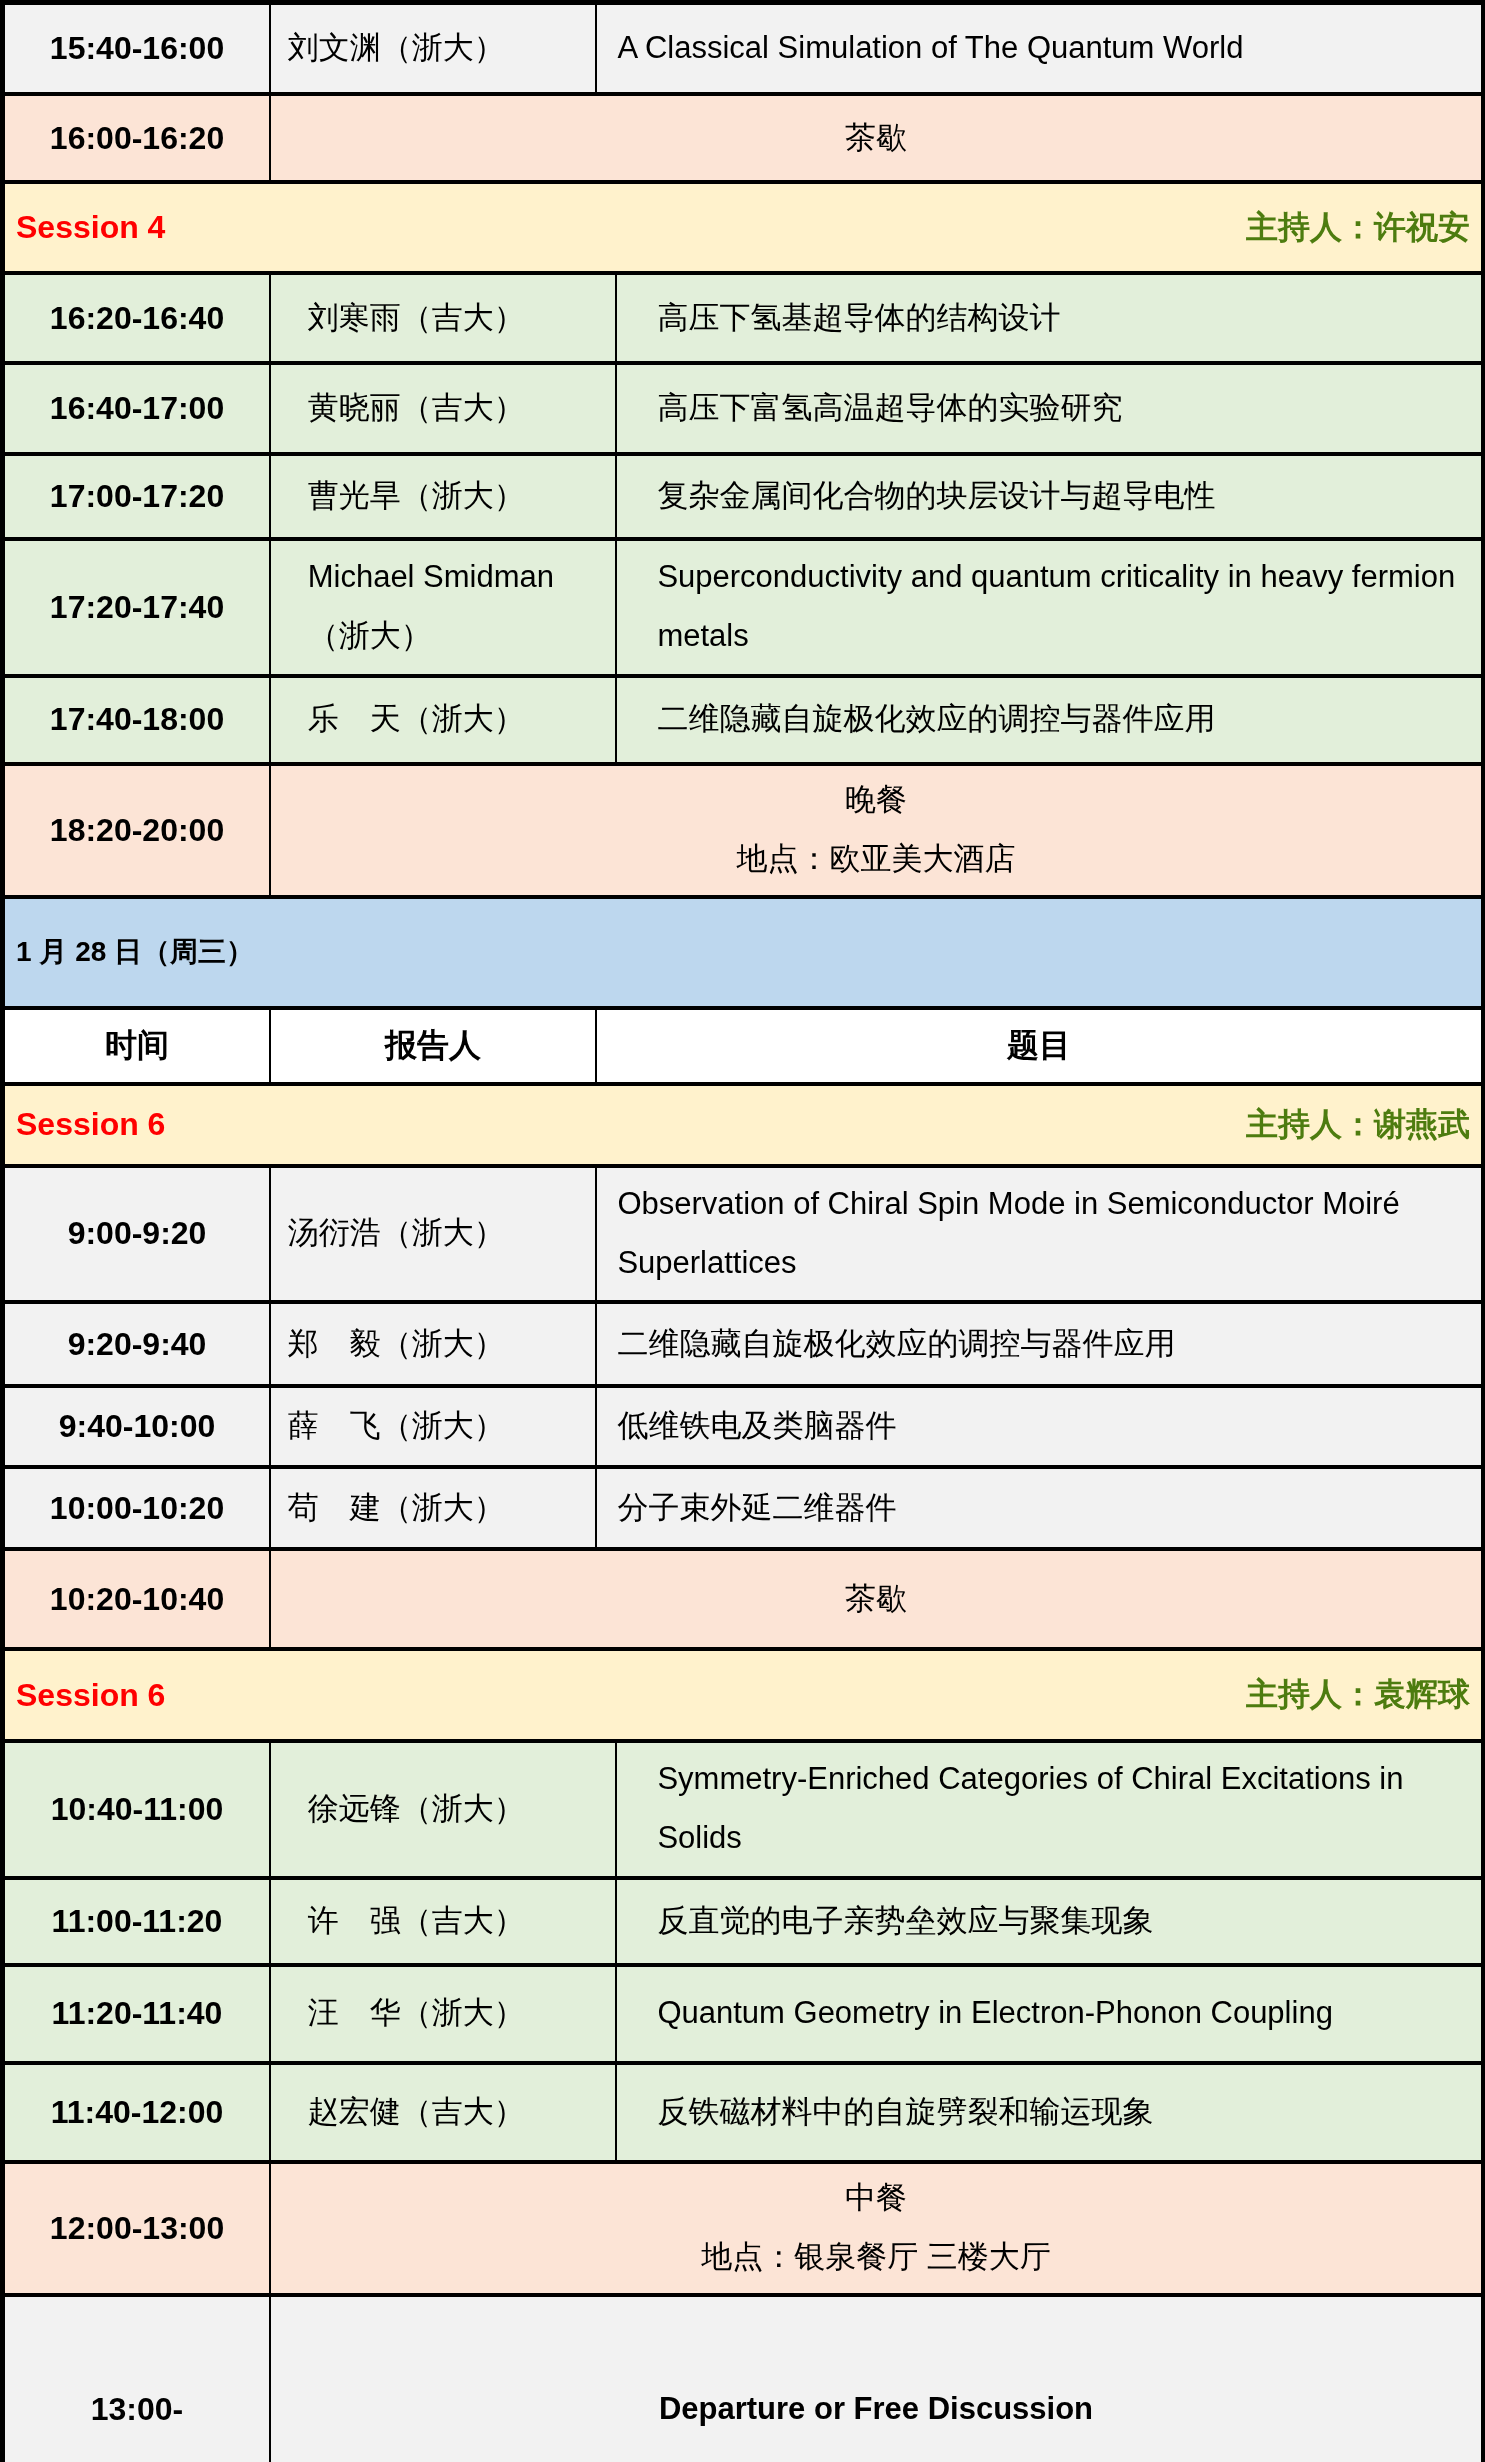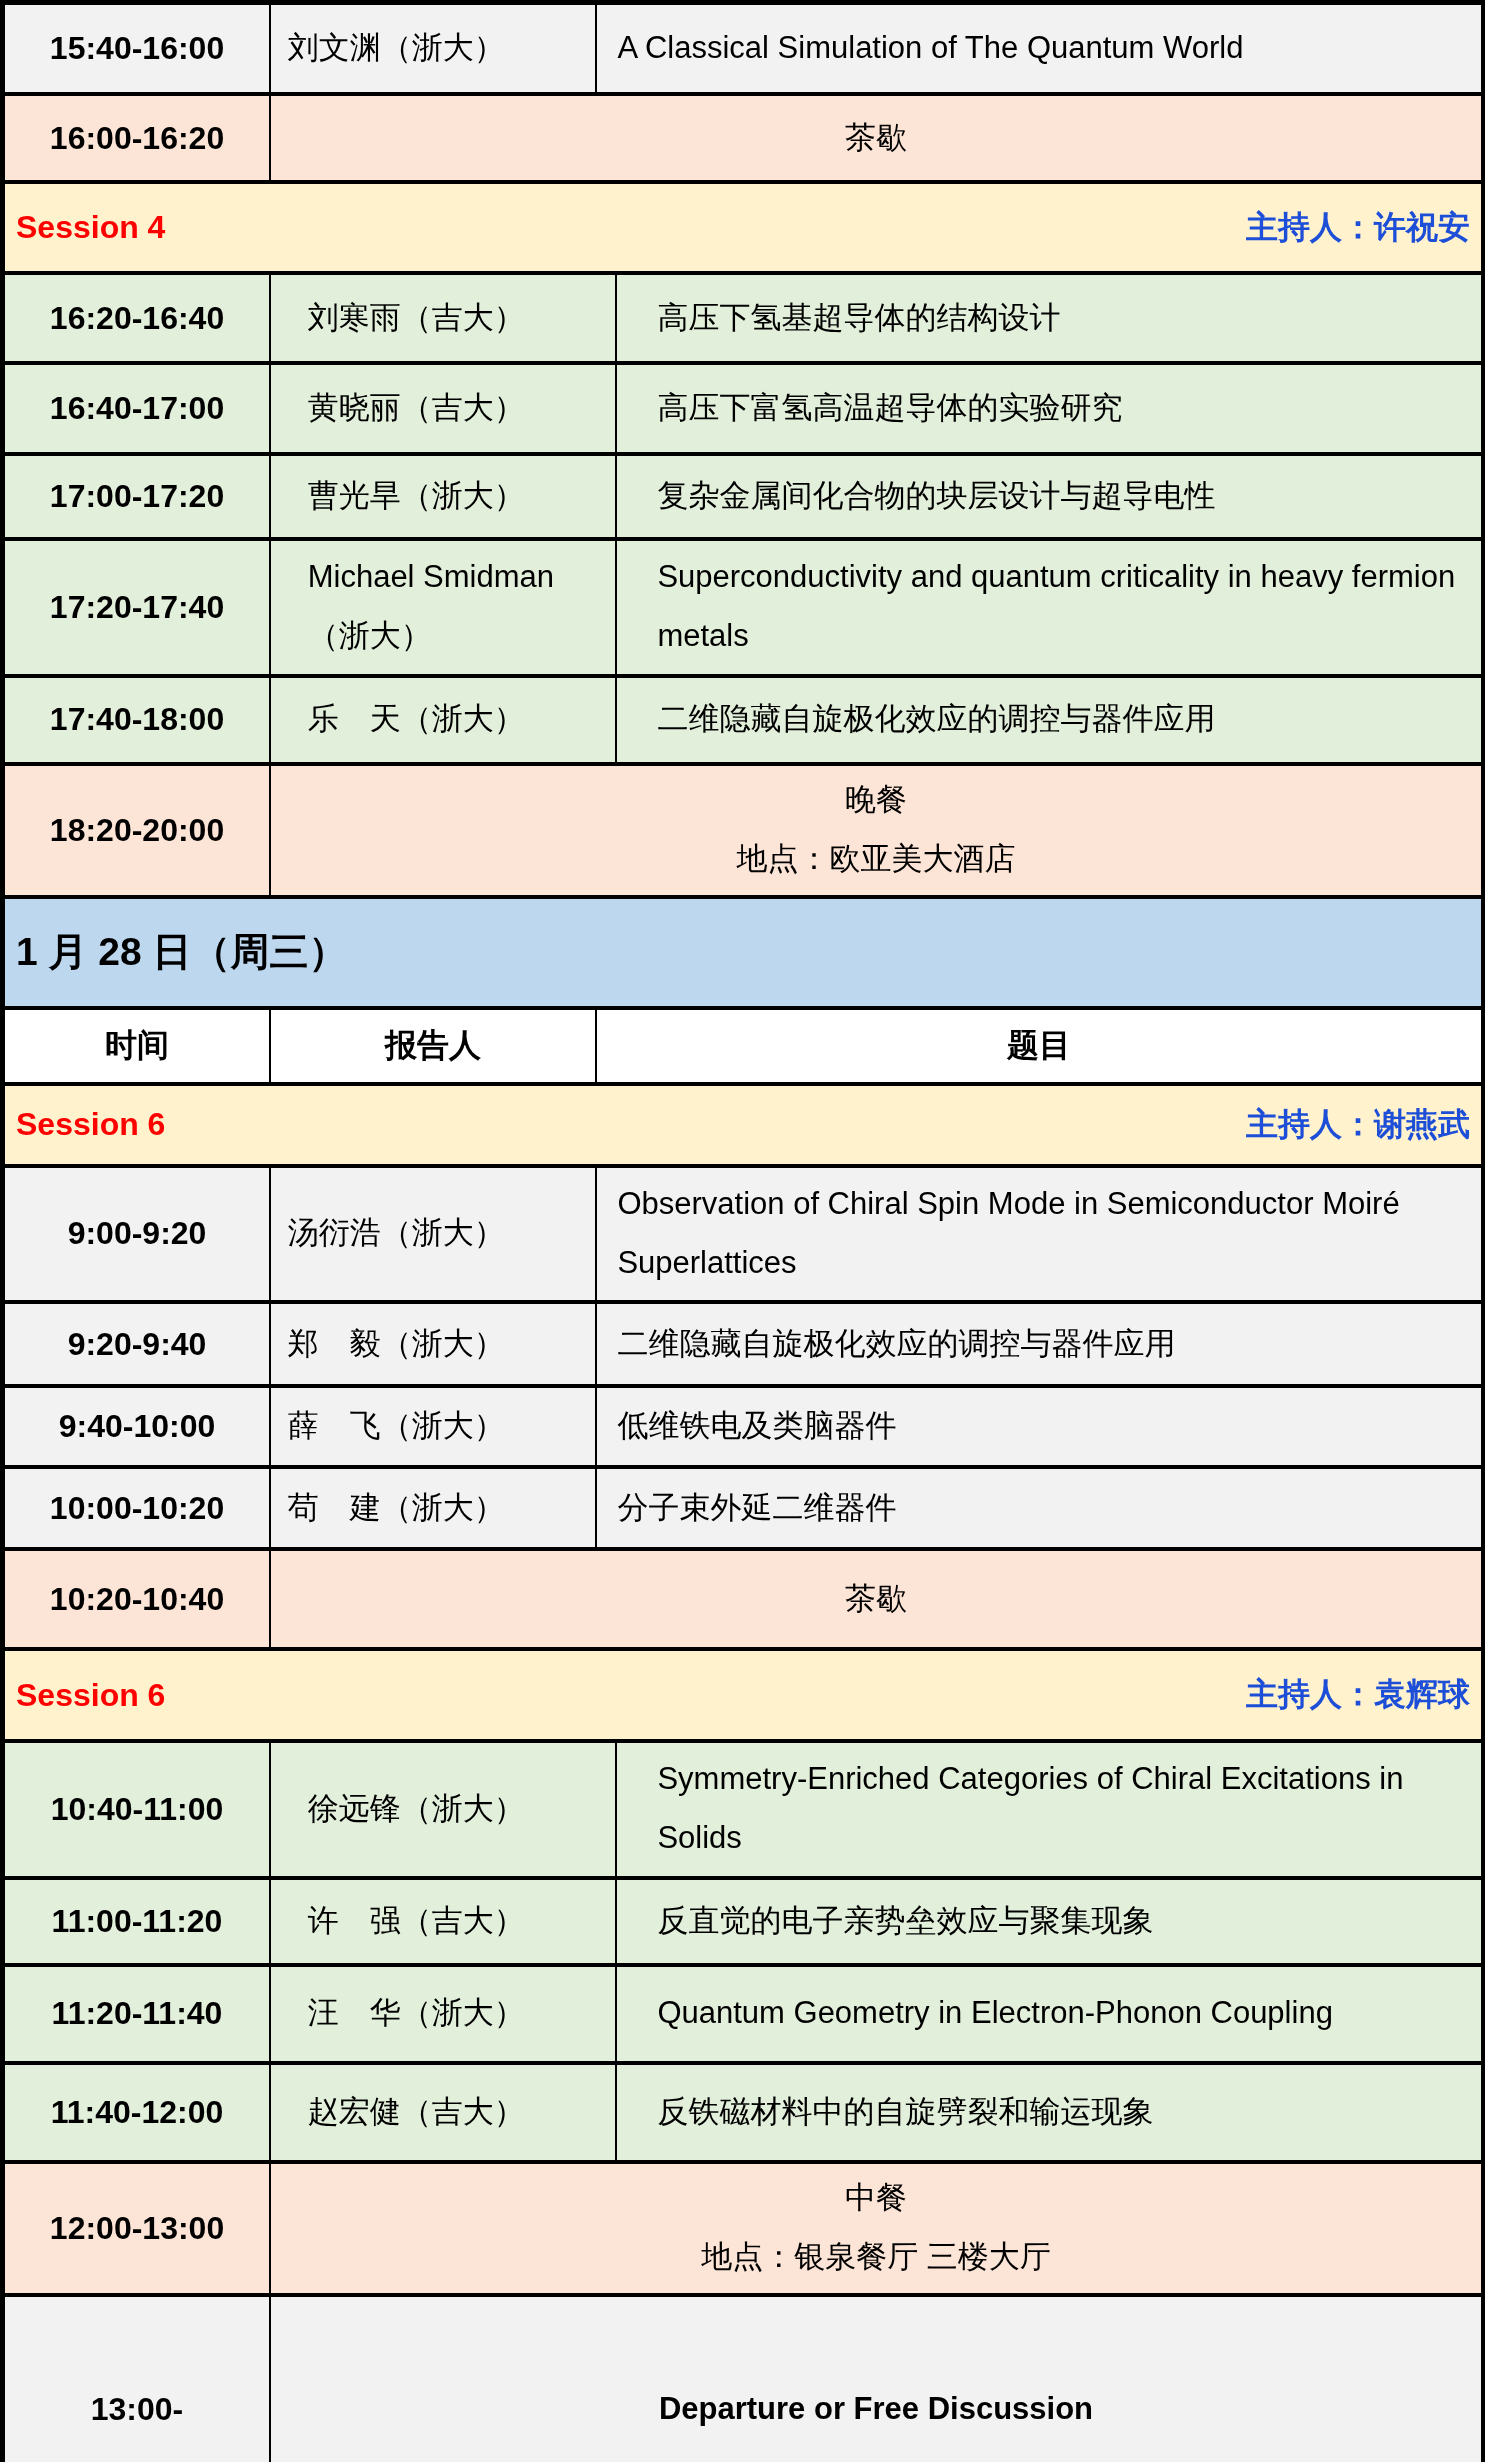--- a/index.html
+++ b/index.html
@@ -34,23 +34,23 @@
   }
 
   .bg-gray   { background:#f2f2f2; }
   .bg-pink   { background:#fce4d6; }
   .bg-yellow { background:#fff2cc; }
   .bg-green  { background:#e2efda;gap:20px; }
   .bg-blue   { background:#bdd7ee; }
   .bg-white  { background:#ffffff; }
 
   .session-name { color:#ff0000; font-weight:bold; font-size:32px; }
-  .session-chair { color:#1d4ed8; font-weight:bold; font-size:32px; margin-left:15px; }
-
-  .date-text { font-weight:bold; font-size:39px; }
+  .session-chair { color:#4d7c0f; font-weight:bold; font-size:32px; margin-left:15px; }
+
+  .date-text { font-weight:bold; font-size:28px; }
 
   .hdr .c-time, .hdr .c-speaker, .hdr .c-title {
     justify-content:center; text-align:center; font-weight:bold; font-size:32px;
     padding:3.7px 5.6px;
   }
 
   .bold { font-weight:bold; }
 </style>
 </head>
 <body>

